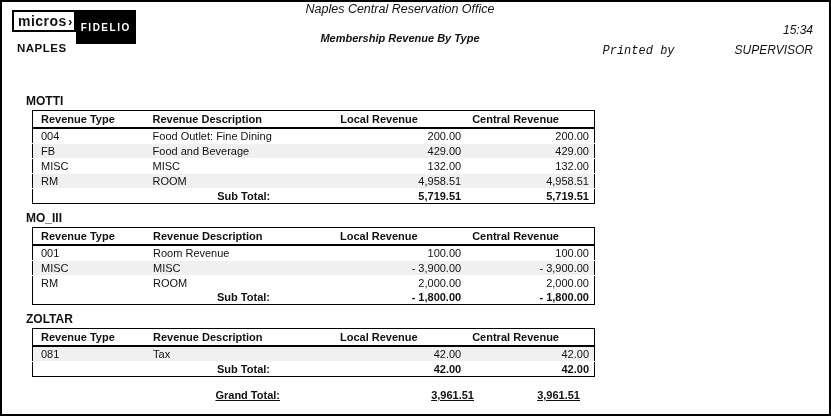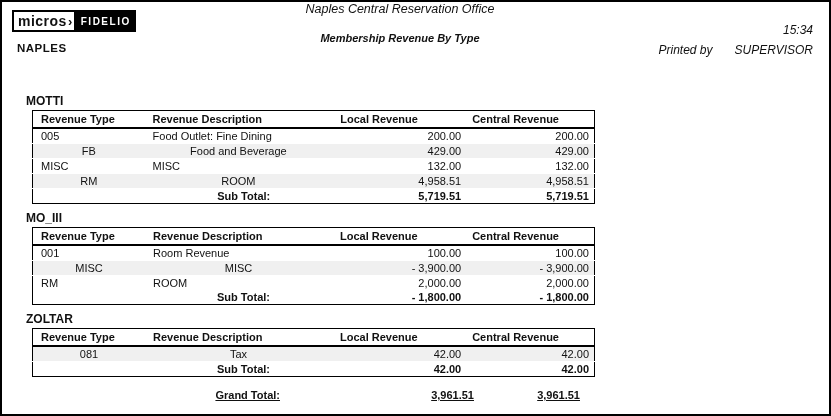--- a/index.html
+++ b/index.html
@@ -20,51 +20,51 @@
     display:flex; align-items:center;
     border:2px solid #000; background:#fff;
     font-weight:bold; font-size:14px; letter-spacing:0.5px;
     padding:1px 1px 1px 4px; height:22px;
   }
   .logo .arrow { font-weight:bold; font-size:13px; padding-left:1px; }
   .logo .fidelio {
     display:flex; align-items:center;
     background:#000; color:#fff;
     font-weight:bold; font-size:10px; letter-spacing:1.5px;
-    padding:0 5px; height:22px; margin-top:0px;
+    padding:0 5px; height:34px; margin-top:0px;
   }
   .property { position:absolute; left:15px; top:40px; font-weight:bold; font-size:11.5px; letter-spacing:0.5px; }
   .center-titles { position:absolute; left:0; top:0; width:796px; text-align:center; }
   .report-office { font-style:italic; font-size:12.5px; }
   .report-title  { margin-top:16px; font-style:italic; font-weight:bold; font-size:11px; }
   .meta { position:absolute; right:16px; top:14px; text-align:right; font-style:italic; font-size:12px; }
   .meta .date { display:block; }
   .meta .time { display:block; margin-top:7px; }
   .meta .printed { display:block; margin-top:6px; }
-  .meta .printed .lbl { margin-right:22px; }
+  .meta .printed .lbl { margin-right:60px;font-family:Liberation Mono, monospace; }
   
   .section-name { margin:0 0 2px 14px; font-weight:bold; font-size:12px; }
   .section { margin-bottom:7px;padding-left:10px; }
   table.rpt {
     margin-left:20px; width:563px;
     border-collapse:collapse;
     border:1px solid #000;
     font-size:11px;
   }
   table.rpt th {
     font-weight:bold; text-align:left;
     border-bottom:2px solid #000;
     padding:2px 8px; height:16px;
     white-space:nowrap;
   }
   table.rpt th.num { padding-right:35px; }
   table.rpt td { padding:1px 8px; height:14px; white-space:nowrap; }
   table.rpt td.num { text-align:right; padding-right:3px; }
   table.rpt td.num-last { text-align:right; padding-right:5px; }
-  tr.alt td { background:#f0f0f0; border-top:1px solid #fff; border-bottom:1px solid #fff;text-align:center; }
+  tr.alt td { background:#f0f0f0; border-top:1px solid #fff; border-bottom:1px solid #fff; }
   tr.subtotal td { font-weight:bold; }
   tr.subtotal td.tlabel { text-align:right; padding-right:62px; }
   
   .grand-row {
     margin-left:20px; width:563px;
     display:grid; grid-template-columns:118px 202px 135px 108px;
     font-size:11px; font-weight:bold;
     padding-top:5px;
     text-decoration:underline;
   }
@@ -112,21 +112,21 @@
       <thead>
         <tr>
           <th>Revenue Type</th>
           <th>Revenue Description</th>
           <th class="num">Local Revenue</th>
           <th class="num">Central Revenue</th>
         </tr>
       </thead>
       <tbody>
         <tr>
-          <td>005</td>
+          <td>004</td>
           <td>Food Outlet: Fine Dining</td>
           <td class="num">200.00</td>
           <td class="num-last">200.00</td>
         </tr>
         <tr class="alt">
           <td>FB</td>
           <td>Food and Beverage</td>
           <td class="num">429.00</td>
           <td class="num-last">429.00</td>
         </tr>

